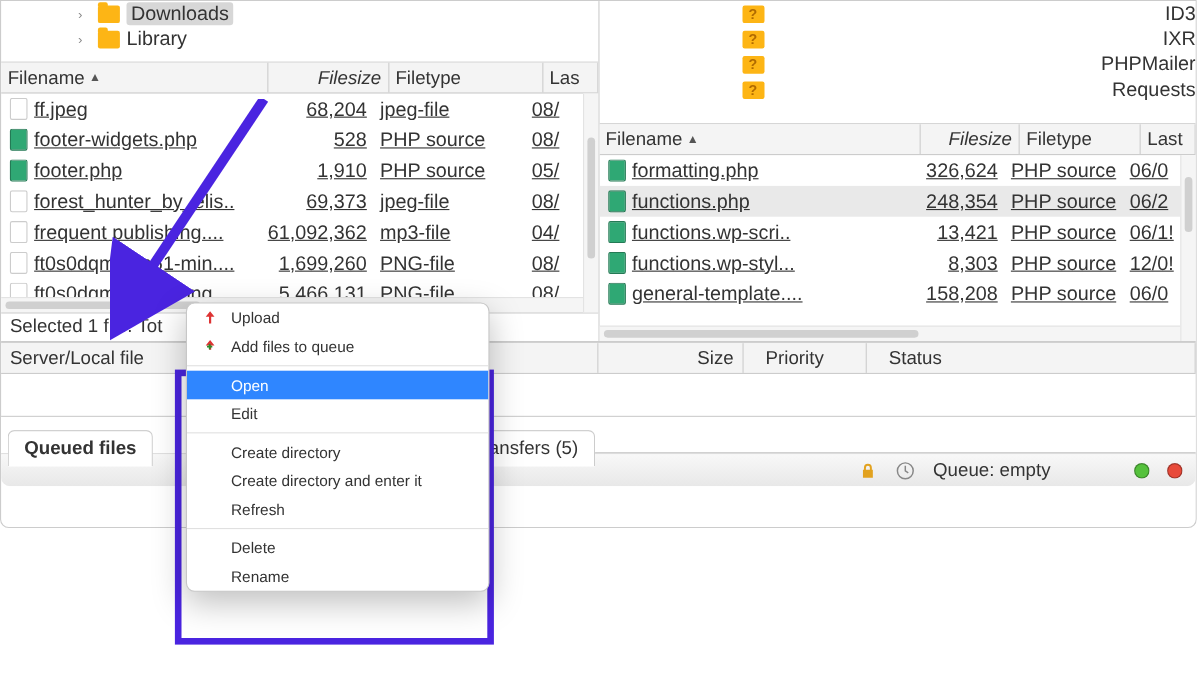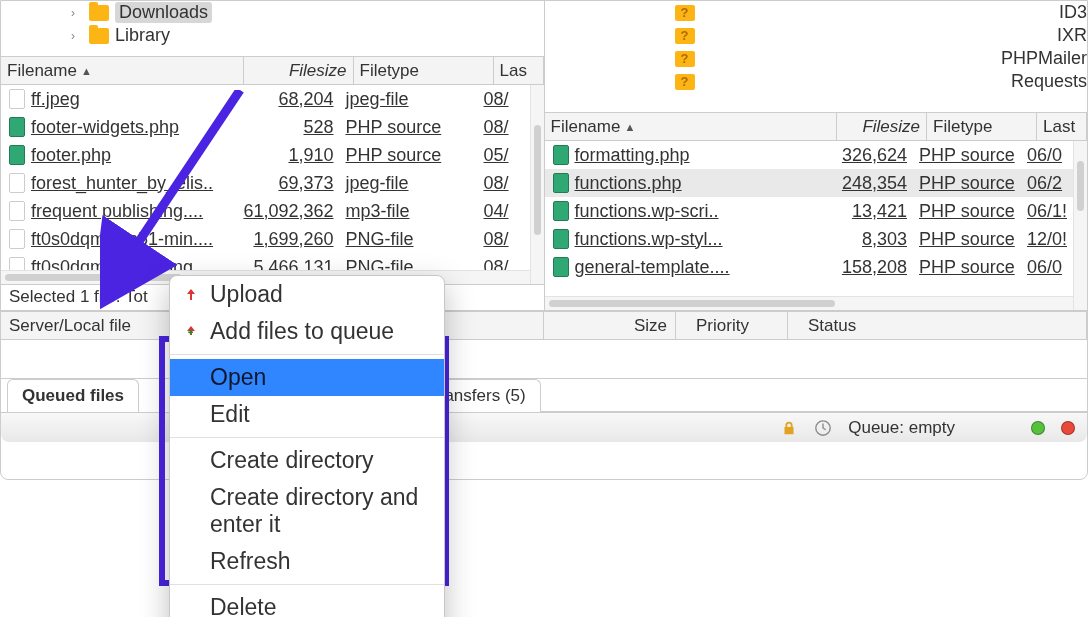--- a/index.html
+++ b/index.html
@@ -32,31 +32,31 @@
 .file-icon { width: 16px; height: 20px; border-radius: 2px; display: inline-block; flex-shrink:0; }
 .file-icon.generic { background: #fff; border: 1px solid #ccc; }
 .file-icon.php { background: linear-gradient(#2fa874,#2fa874); border:1px solid #247a55; }
 .scroll-h { height: 14px; background: #f5f5f5; border-top: 1px solid #e3e3e3; display:flex; align-items:center; padding:0 4px; }
 .scroll-thumb { height: 7px; border-radius: 4px; background:#d0d0d0; }
 .status-strip { height: 26px; padding: 2px 8px; font-size: 17px; background:#fff; border-top:1px solid #ccc; color:#333;}
 .queue-area { border-top: 1px solid #ccc; }
 .queue-header { display:flex; background:#f4f4f4; height:28px; border-bottom:1px solid #ccc; font-size:17px; align-items:center;gap:12px; }
 .qcol { padding:0 8px; border-right:1px solid #ccc; height:100%; display:flex; align-items:center; }
 .tabs-row { display:flex; height:34px; align-items:flex-end; border-top:1px solid #ccc; background:#fff;}
-.qtab { padding:6px 14px; border:1px solid #ccc; border-bottom:none; border-radius:6px 6px 0 0; margin-left:6px; font-size:17px; background:#fff; position:relative; top:0;}
+.qtab { padding:6px 14px; border:1px solid #ccc; border-bottom:none; border-radius:6px 6px 0 0; margin-left:6px; font-size:17px; background:#fff; position:relative; top:12px;}
 .qtab.active { font-weight:bold; background:#fff; }
 .qtab-end { flex:1; border-bottom:1px solid #ccc; height:1px; align-self:flex-end;}
 .bottom-bar { height:30px; border-top:1px solid #ccc; background:linear-gradient(#f8f8f8,#e8e8e8); display:flex; align-items:center; justify-content:flex-end; gap:16px; padding:0 12px; font-size:17px; border-radius:0 0 8px 8px;}
 .status-dot { width:14px; height:14px; border-radius:50%; border:1px solid rgba(0,0,0,0.3);}
 .status-dot.green{ background:#55c13c;}
 .status-dot.red{ background:#e84a3a;}
 .lock-icon, .clock-icon { width:18px;height:18px; display:inline-flex;}
 .context-menu { position:absolute; left:169px; top:275px; width:276px; background:#fff; border:1px solid #c7c7c7; border-radius:8px; box-shadow:0 10px 30px rgba(0,0,0,0.25); overflow:hidden; z-index:10;}
-.menu-item { padding:5px 14px 5px 40px; font-size:23px; display:flex; align-items:center; gap:8px; position:relative; }
-.menu-item.hover { background:#2f86ff; color:#0f172a; }
+.menu-item { padding:5px 14px 5px 40px; font-size:14px; display:flex; align-items:center; gap:8px; position:relative; }
+.menu-item.hover { background:#2f86ff; color:#ffffff; }
 .menu-sep { height:1px; background:#e0e0e0; margin:4px 0; }
 .menu-icon { position:absolute; left:12px; width:18px; display:inline-flex; align-items:center; justify-content:center;}
 .highlight-box { position:absolute; left:159px; top:336px; width:290px; height:250px; border:6px solid #4a24e0; z-index:5; pointer-events:auto; }
 .arrow-overlay { position:absolute; left:100px; top:90px; z-index:4; pointer-events:none;}
 .right-upper-items { padding-top:0;}
 .right-upper-items .tree-row { padding-left:0;justify-content:space-between;}
 .scroll-v { width:14px; background:#f5f5f5; border-left:1px solid #e3e3e3; position:relative;}
 .scroll-v .thumb { width:7px; border-radius:4px; background:#d0d0d0; position:absolute; left:3px;}
 .pane-body { display:flex; flex:1; min-height:0;}
 .pane-main { flex:1; display:flex; flex-direction:column; min-width:0;}

